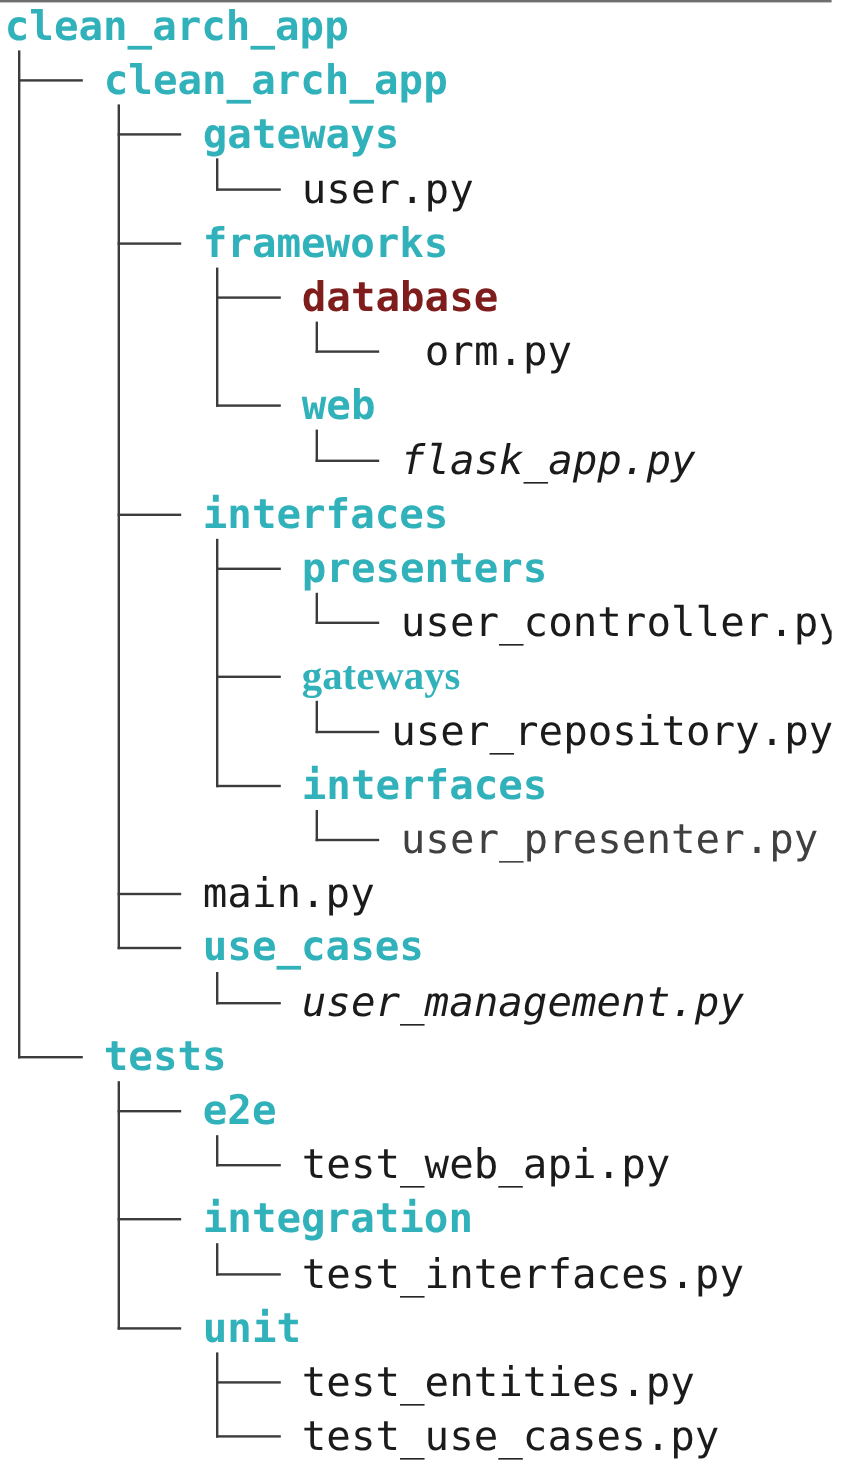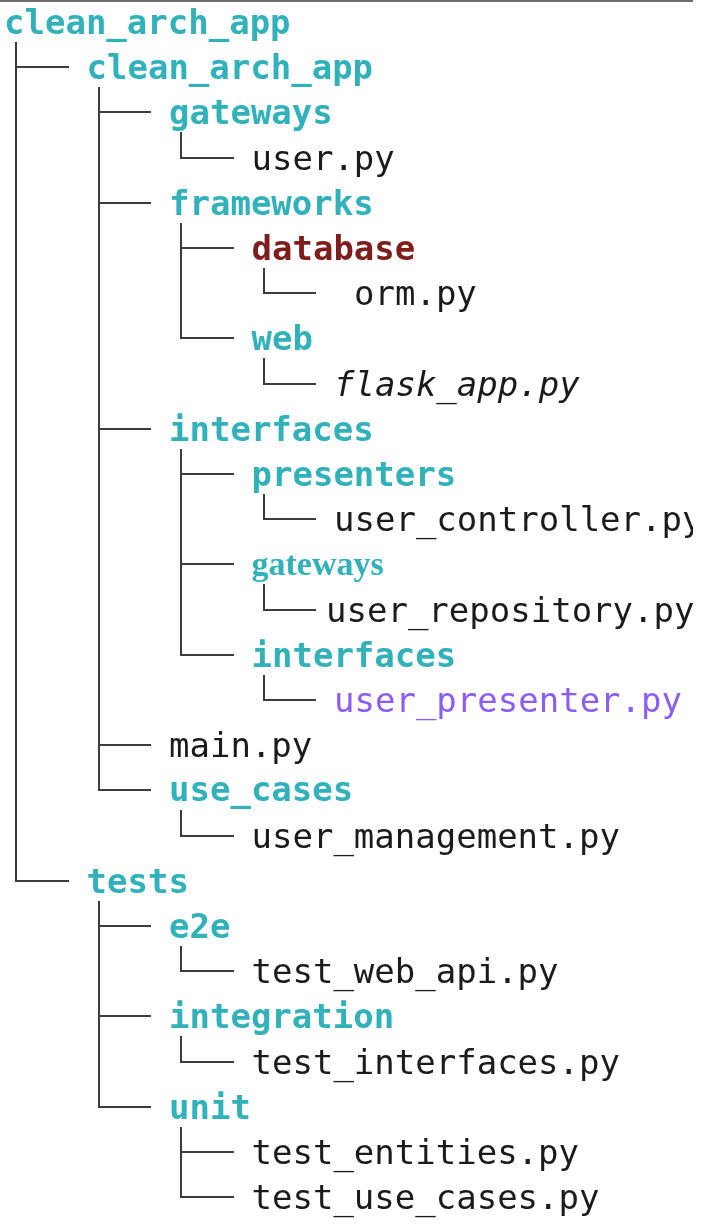--- a/index.html
+++ b/index.html
@@ -93,24 +93,24 @@
       <div class="tree-node dir" style="left: 251.5px; top: 248px; color: #7f1d1d;">database</div>
       <div class="tree-node file" style="left: 354px; top: 293.2px; color: rgb(27, 27, 27); text-align: right;">orm.py</div>
       <div class="tree-node dir" style="left: 251.5px; top: 338.4px; color: rgb(49, 177, 186);">web</div>
       <div class="tree-node file" style="left: 334px; top: 383.6px; color: rgb(27, 27, 27); font-style: italic;">flask_app.py</div>
       <div class="tree-node dir" style="left: 169px; top: 429px; color: rgb(49, 177, 186);">interfaces</div>
       <div class="tree-node dir" style="left: 251.5px; top: 474px; color: rgb(49, 177, 186);">presenters</div>
       <div class="tree-node file" style="left: 334px; top: 519.2px; color: rgb(27, 27, 27);">user_controller.py</div>
       <div class="tree-node dir" style="left: 251.5px; top: 564.4px; color: rgb(49, 177, 186); font-family: Liberation Serif, serif;">gateways</div>
       <div class="tree-node file" style="left: 326px; top: 609.6px; color: rgb(27, 27, 27);">user_repository.py</div>
       <div class="tree-node dir" style="left: 251.5px; top: 654.8px; color: rgb(49, 177, 186);">interfaces</div>
-      <div class="tree-node file" style="left: 334px; top: 700px; color: #8b5cf6; text-align: center;">user_presenter.py</div>
+      <div class="tree-node file" style="left: 334px; top: 700px; color: #404040; text-align: center;">user_presenter.py</div>
       <div class="tree-node file" style="left: 169px; top: 745.2px; color: rgb(27, 27, 27);">main.py</div>
       <div class="tree-node dir" style="left: 169px; top: 789px; color: rgb(49, 177, 186);">use_cases</div>
-      <div class="tree-node file" style="left: 251.5px; top: 835.6px; color: rgb(27, 27, 27);">user_management.py</div>
+      <div class="tree-node file" style="left: 251.5px; top: 835.6px; color: rgb(27, 27, 27); font-style: italic;">user_management.py</div>
       <div class="tree-node dir" style="left: 86.5px; top: 880.8px; color: rgb(49, 177, 186);">tests</div>
       <div class="tree-node dir" style="left: 169px; top: 926px; color: rgb(49, 177, 186);">e2e</div>
       <div class="tree-node file" style="left: 251.5px; top: 971.2px; color: rgb(27, 27, 27);">test_web_api.py</div>
       <div class="tree-node dir" style="left: 169px; top: 1016.4px; color: rgb(49, 177, 186);">integration</div>
       <div class="tree-node file" style="left: 251.5px; top: 1061.6px; color: rgb(27, 27, 27);">test_interfaces.py</div>
       <div class="tree-node dir" style="left: 169px; top: 1106.8px; color: rgb(49, 177, 186);">unit</div>
       <div class="tree-node file" style="left: 251.5px; top: 1152px; color: rgb(27, 27, 27);">test_entities.py</div>
       <div class="tree-node file" style="left: 251.5px; top: 1197.2px; color: rgb(27, 27, 27);">test_use_cases.py</div>
     </div>
 </div>

